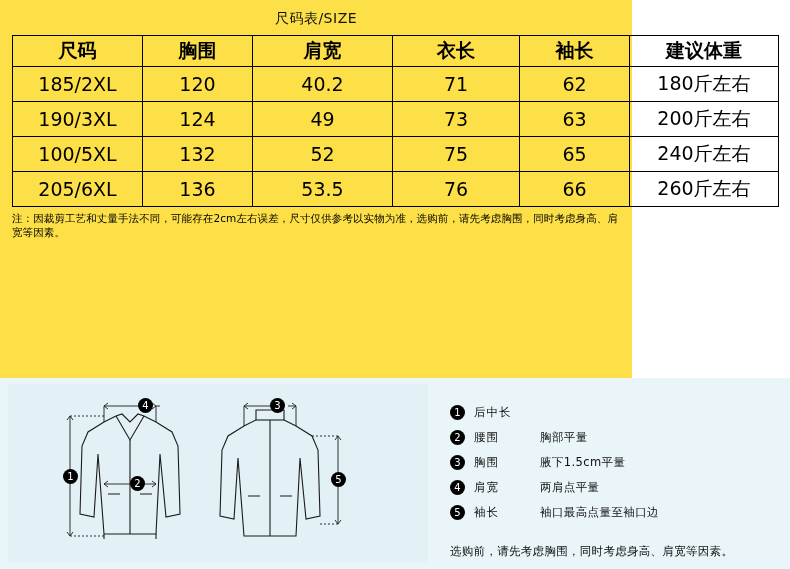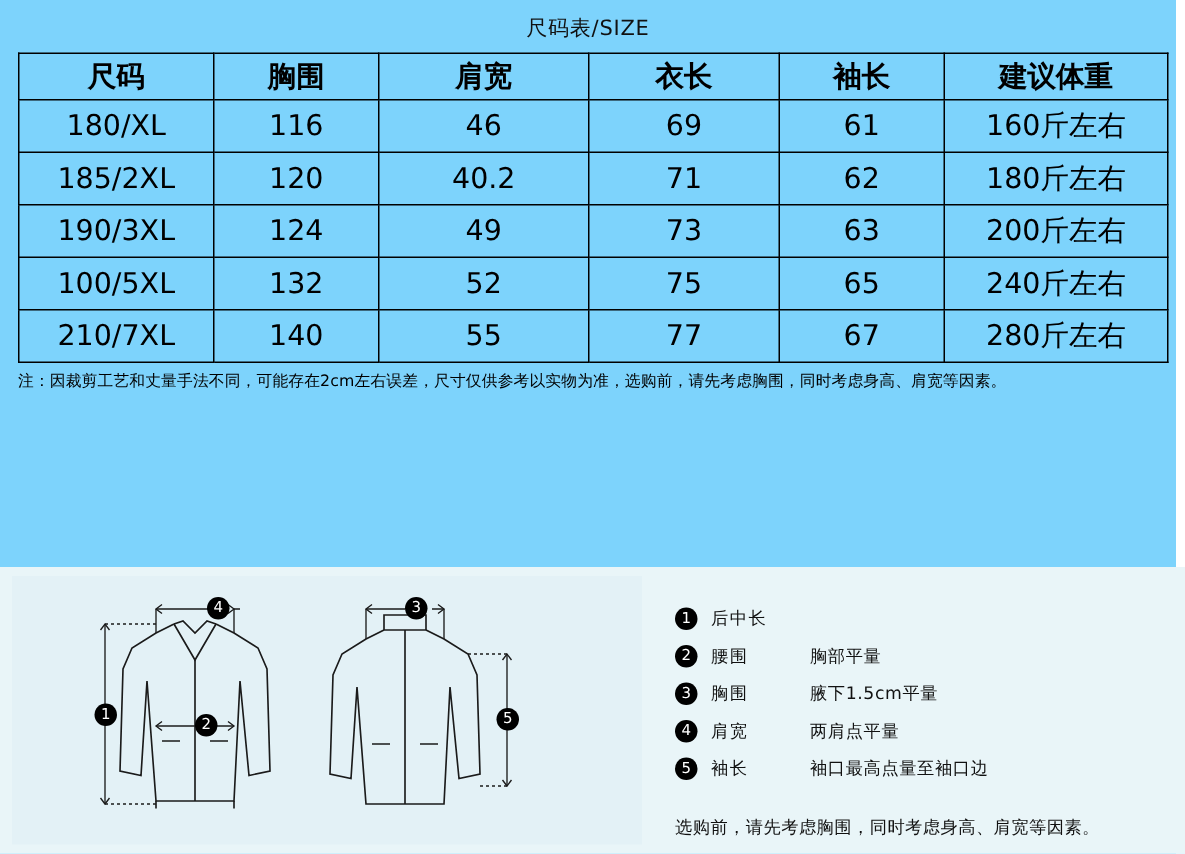--- a/index.html
+++ b/index.html
@@ -5,22 +5,22 @@
   * { box-sizing: border-box; }
   html, body {
     margin: 0; padding: 0;
     width: 790px; height: 569px;
     background: #ffffff;
     font-family: "DejaVu Sans", "Liberation Sans", sans-serif;
     overflow: hidden;
   }
   #page {
     position: relative;
-    width: 784px; height: 569px;
-    background: #7dd3fc;
+    width: 632px; height: 569px;
+    background: #fde047;
   }
 
   
   .title {
     text-align: center;
     font-size: 14px;
     color: #111;
     padding-top: 10px;
     padding-bottom: 7px;
     letter-spacing: 0.5px;
@@ -169,28 +169,20 @@
           <th>尺码</th>
           <th>胸围</th>
           <th>肩宽</th>
           <th>衣长</th>
           <th>袖长</th>
           <th>建议体重</th>
         </tr>
       </thead>
       <tbody>
         <tr>
-          <td>180/XL</td>
-          <td>116</td>
-          <td>46</td>
-          <td>69</td>
-          <td>61</td>
-          <td>160斤左右</td>
-        </tr>
-        <tr>
           <td>185/2XL</td>
           <td>120</td>
           <td>40.2</td>
           <td>71</td>
           <td>62</td>
           <td>180斤左右</td>
         </tr>
         <tr>
           <td>190/3XL</td>
           <td>124</td>
@@ -201,26 +193,26 @@
         </tr>
         <tr>
           <td>100/5XL</td>
           <td>132</td>
           <td>52</td>
           <td>75</td>
           <td>65</td>
           <td>240斤左右</td>
         </tr>
         <tr>
-          <td>210/7XL</td>
-          <td>140</td>
-          <td>55</td>
-          <td>77</td>
-          <td>67</td>
-          <td>280斤左右</td>
+          <td>205/6XL</td>
+          <td>136</td>
+          <td>53.5</td>
+          <td>76</td>
+          <td>66</td>
+          <td>260斤左右</td>
         </tr>
       </tbody>
     </table>
   </div>
 
   <div class="note">注：因裁剪工艺和丈量手法不同，可能存在2cm左右误差，尺寸仅供参考以实物为准，选购前，请先考虑胸围，同时考虑身高、肩宽等因素。</div>
 
   <div class="lower">
     <div class="lower-inner">
 

